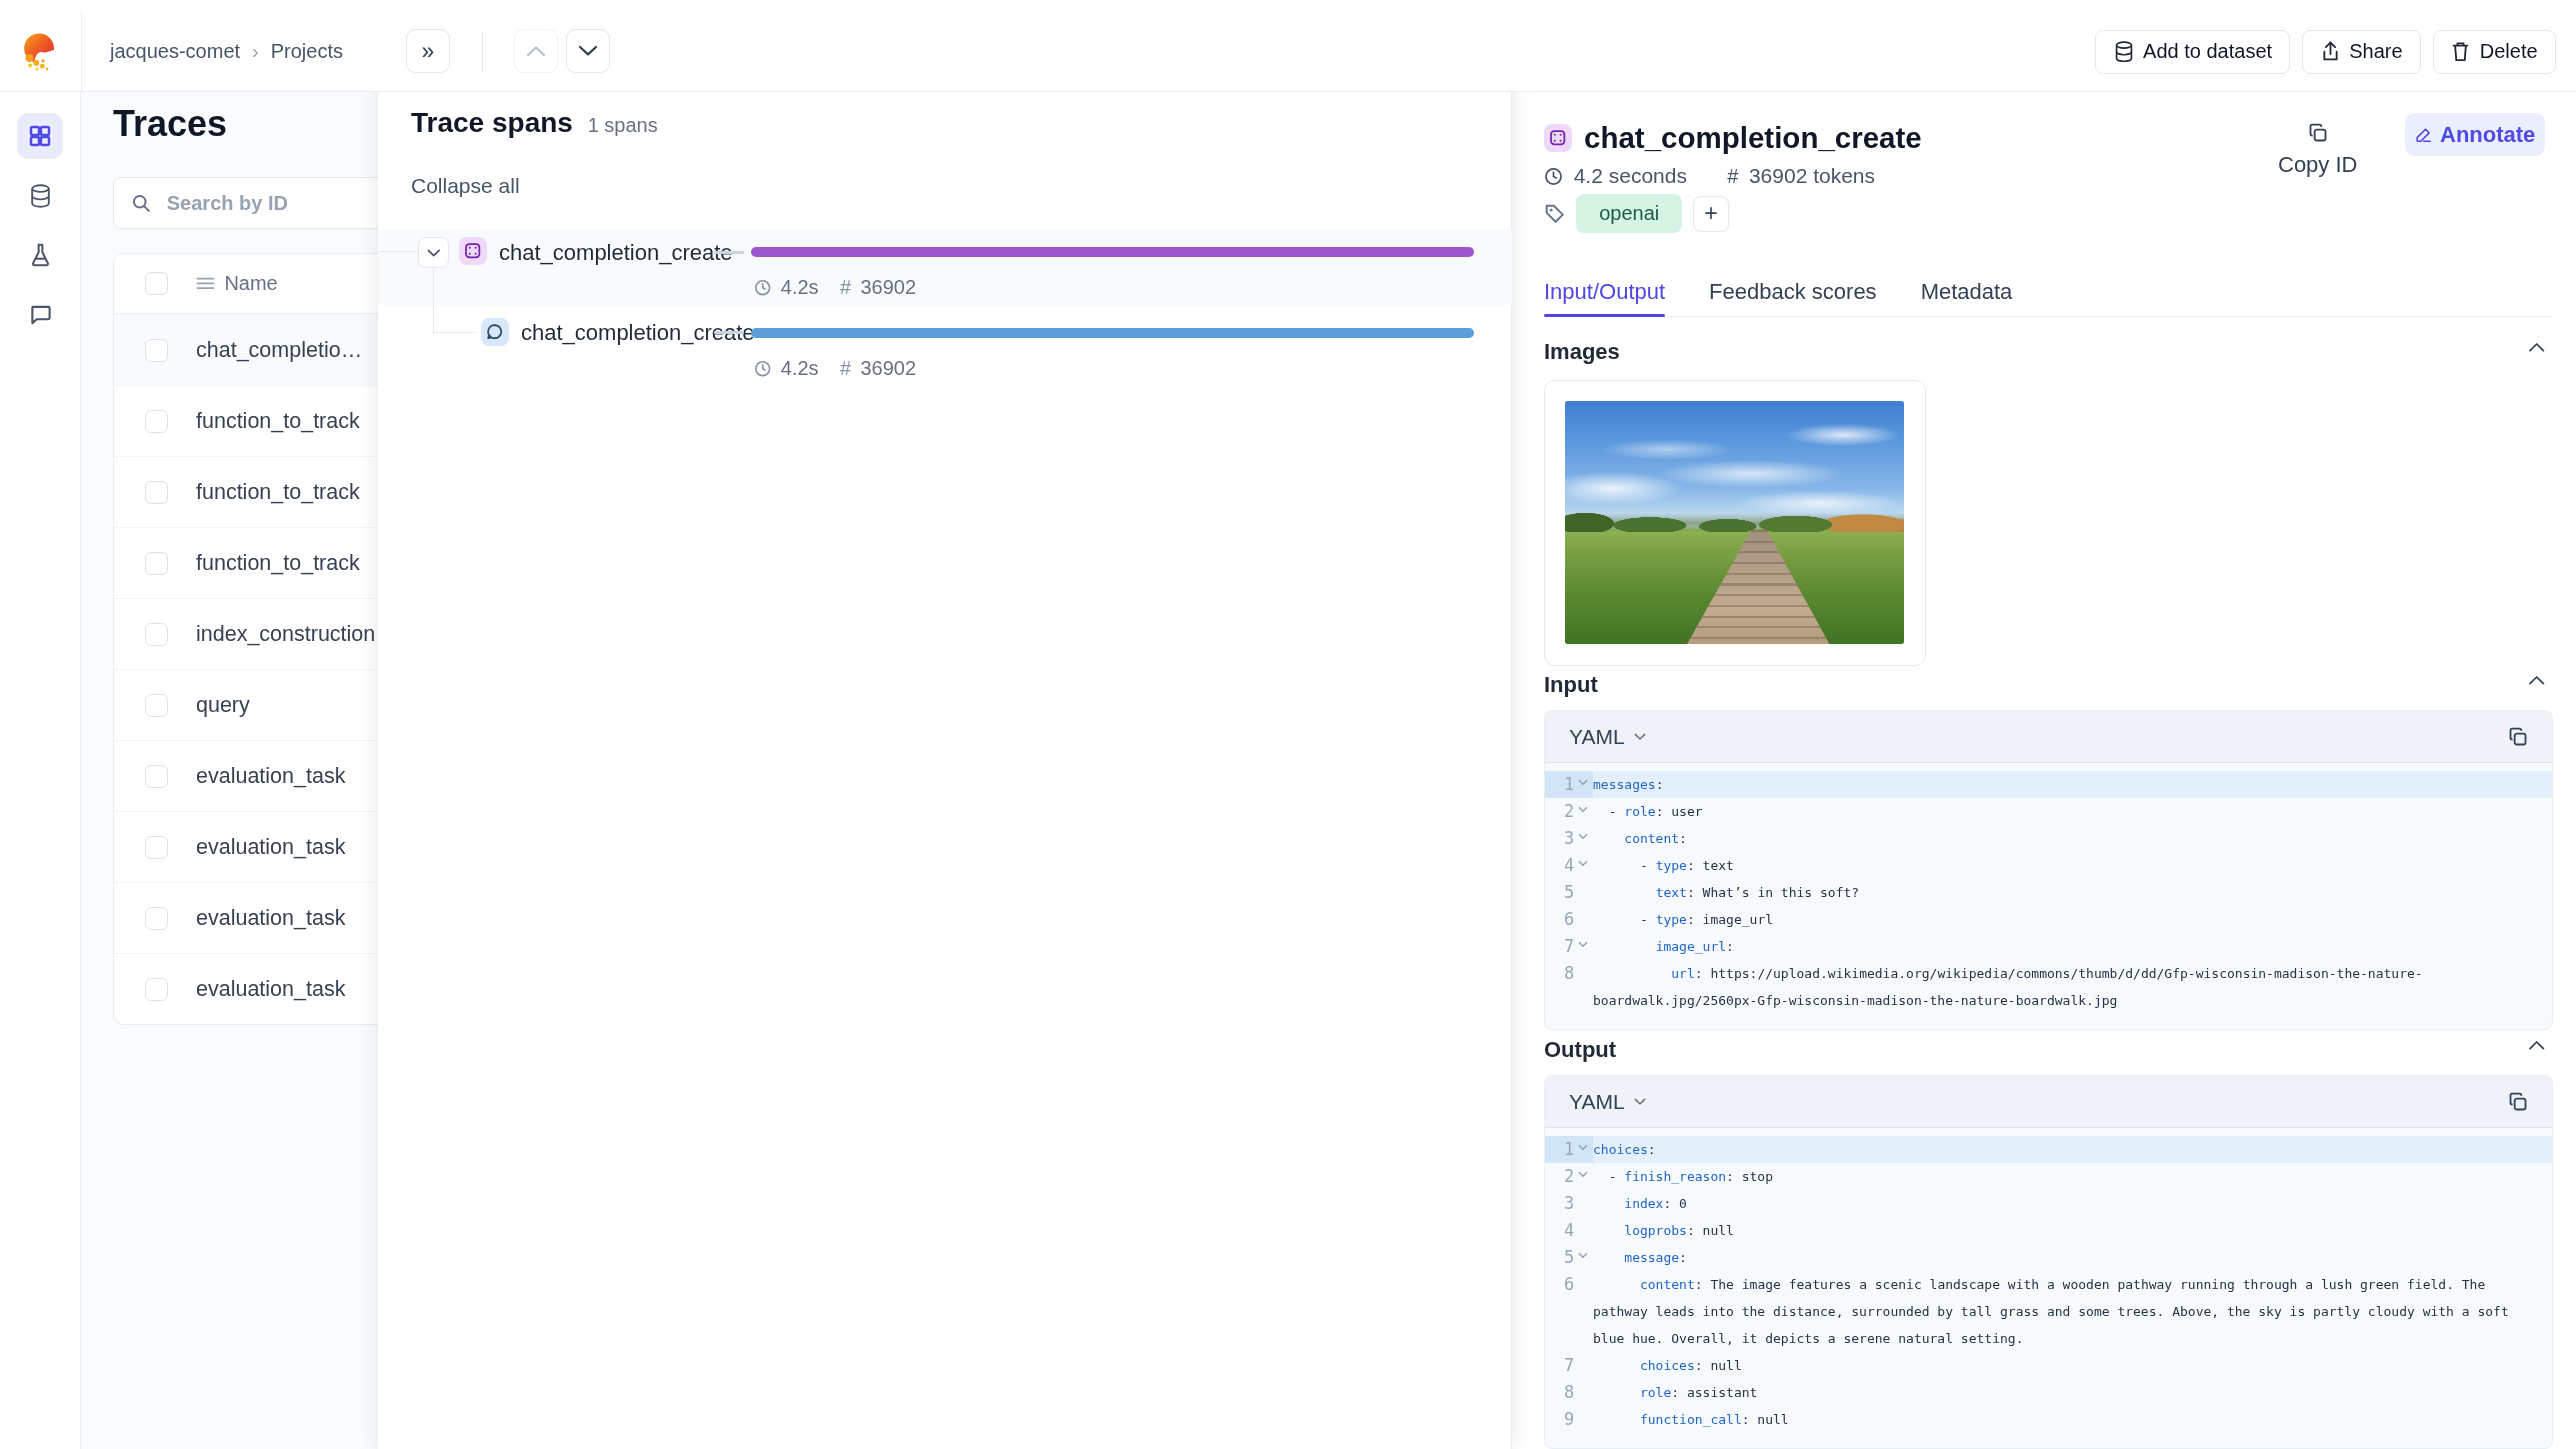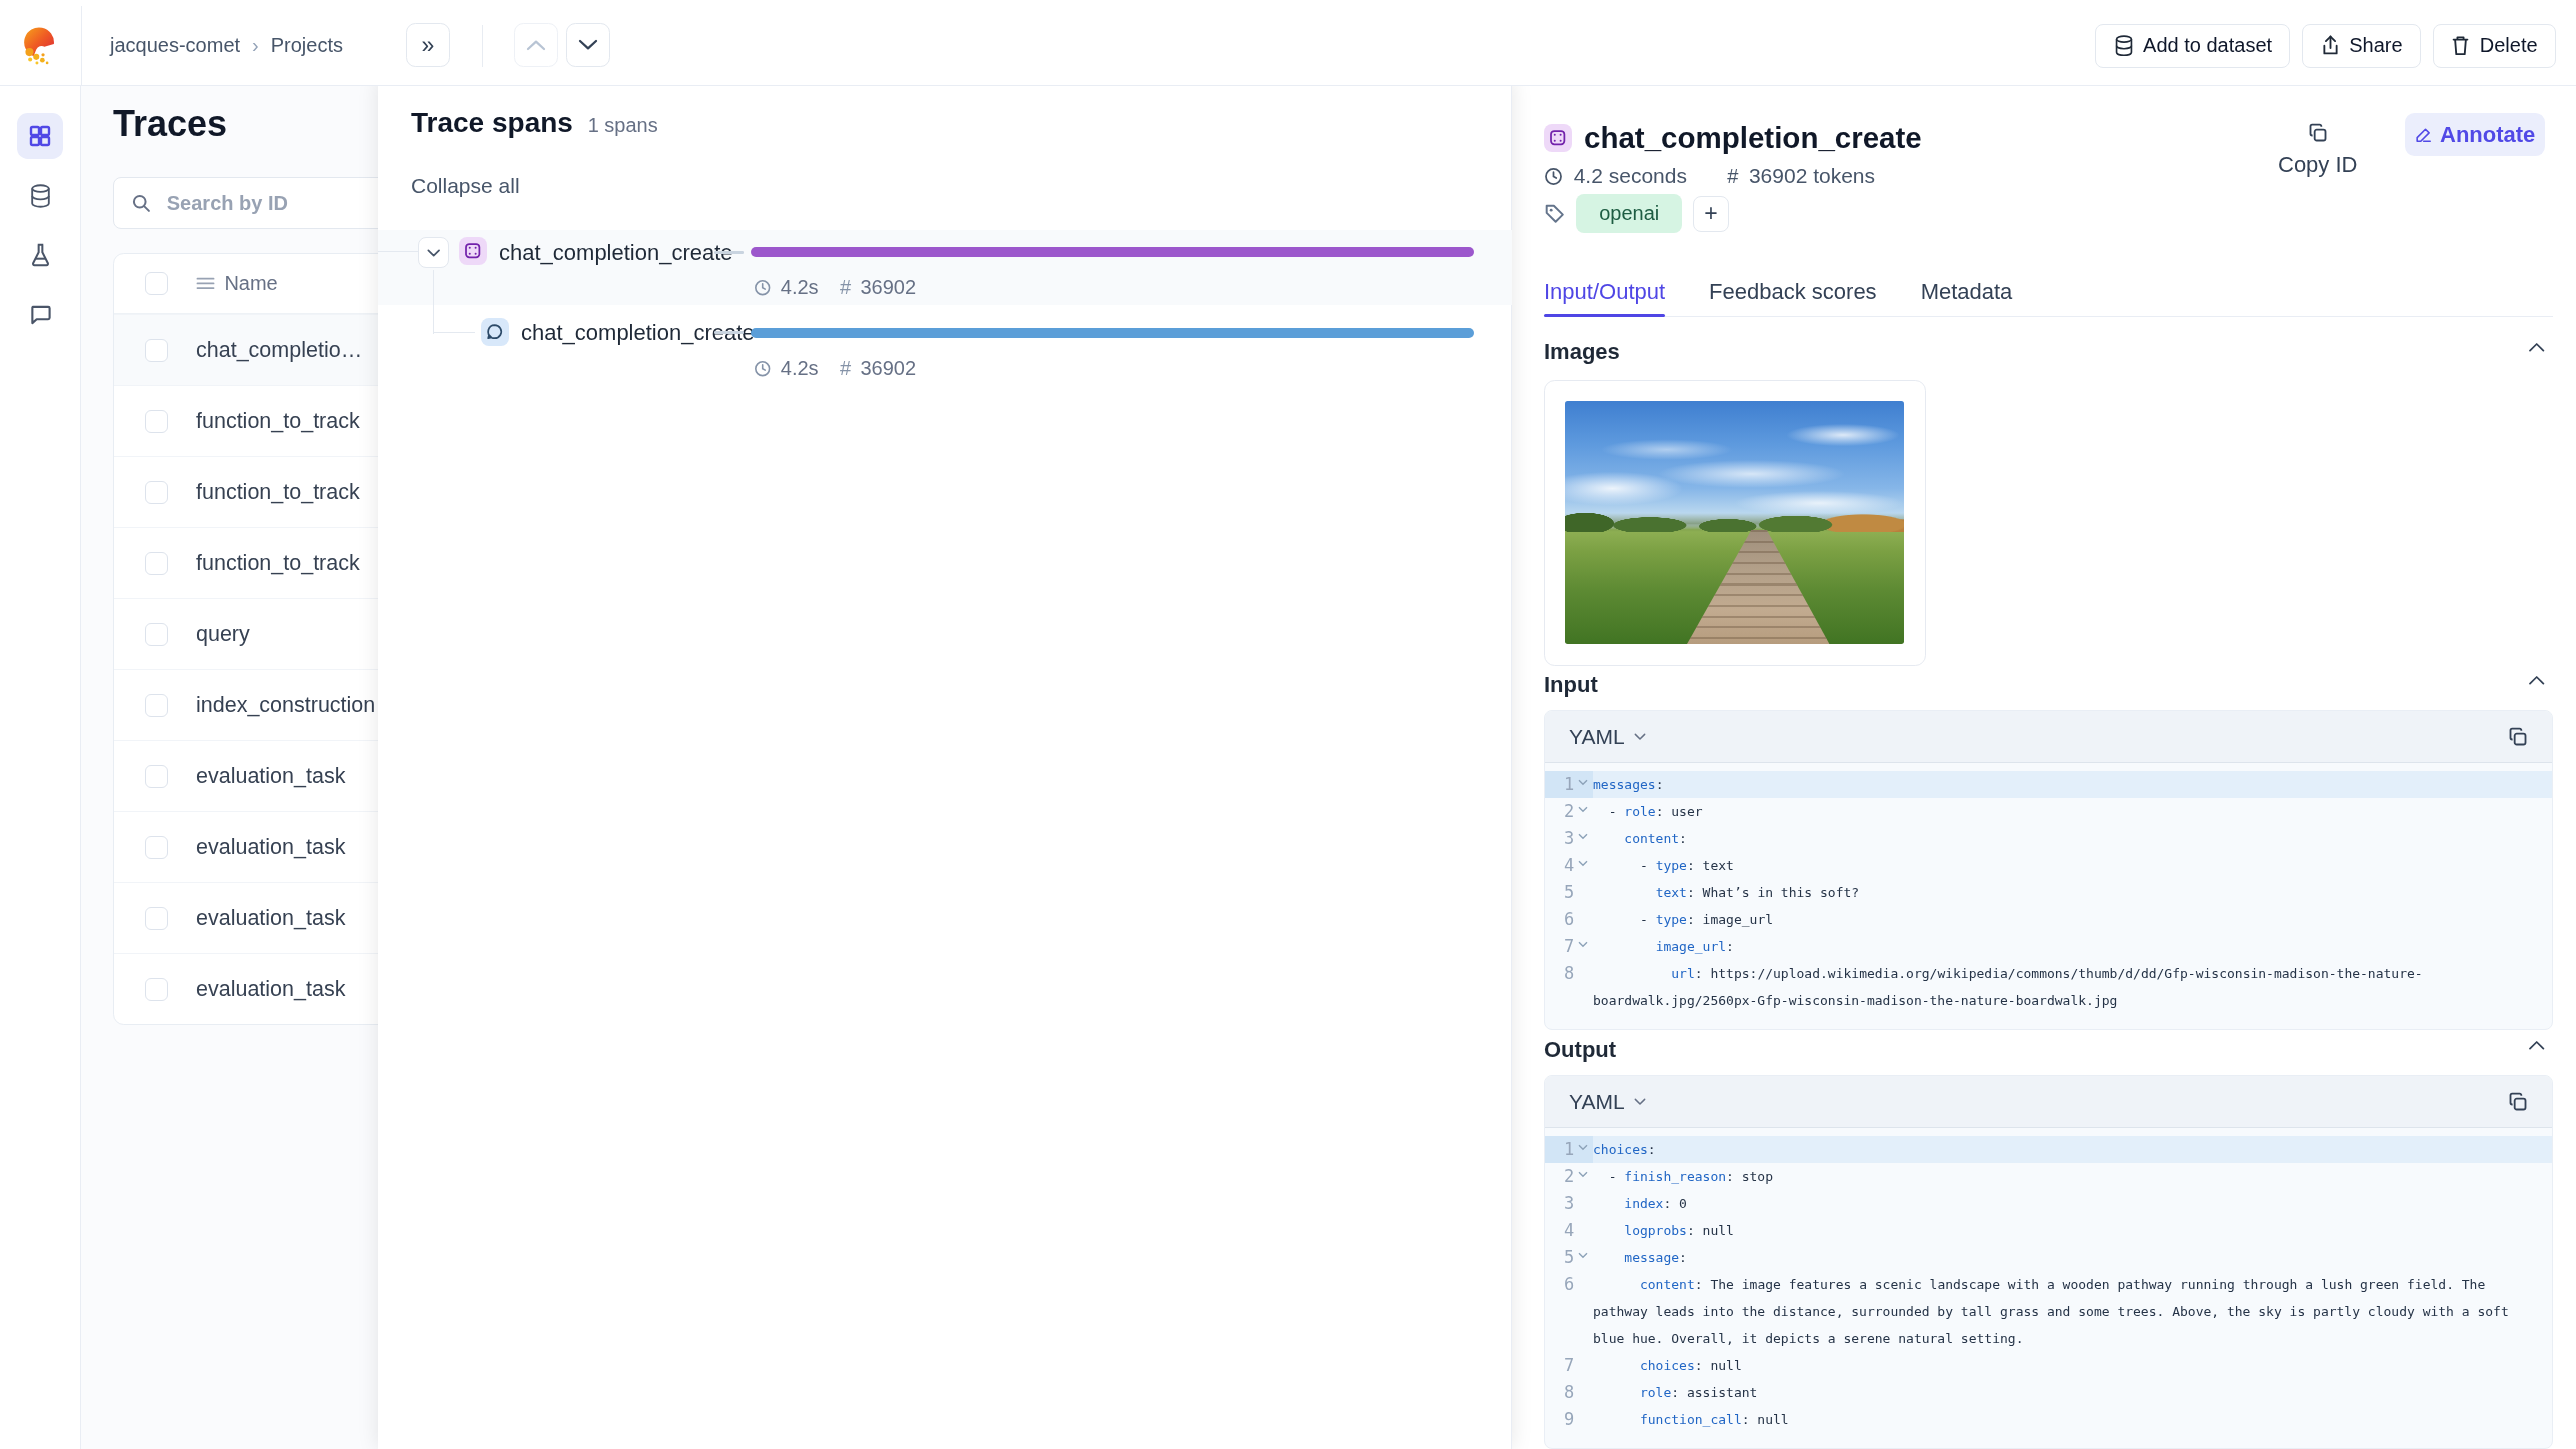--- a/index.html
+++ b/index.html
@@ -2,21 +2,21 @@
 <html style="font-size:10.7px"><head>
 <meta charset="utf-8">
 <style>
   html,body{margin:0;padding:0;}
   body{width:2576px;height:1449px;overflow:hidden;background:#fff;
        font-family:"Liberation Sans","DejaVu Sans",sans-serif;color:#1f2937;position:relative;}
   .abs{position:absolute;}
   svg{display:block;}
 
   
-  .topbar{position:absolute;left:0;top:6px;width:2576px;height:79px;background:#fff;
+  .topbar{position:absolute;left:0;top:12px;width:2576px;height:79px;background:#fff;
           border-bottom:1.3px solid #e9edf4;z-index:40;}
   .tb-divider{position:absolute;top:0;width:1.3px;height:79px;background:#e9edf4;}
   .crumbs{position:absolute;left:110px;top:0;height:79px;display:flex;align-items:center;gap:12px;
           font-size:20px;color:#475569;}
   .crumb-sep{color:#94a3b8;font-size:20px;}
   .sqbtn{position:absolute;top:17.4px;width:44px;height:44px;border-radius:9.4px;background:#fff;
          border:1.3px solid #e3e8ef;display:flex;align-items:center;justify-content:center;box-sizing:border-box;}
   .sqbtn.faded{border-color:#eef1f6;color:#b8c4d4;}
   .vsep{position:absolute;top:19px;width:1.3px;height:42px;background:#e8ecf2;}
   .tb-actions{position:absolute;right:20px;top:0;height:79px;display:flex;align-items:center;gap:12px;}
@@ -276,26 +276,26 @@
     <span class="tname">function_to_track</span>
   </div>
 
   <div class="trow">
     <span class="cb"></span>
     <span class="tname">function_to_track</span>
   </div>
 
   <div class="trow">
     <span class="cb"></span>
+    <span class="tname">index_construction</span>
+  </div>
+
+  <div class="trow">
+    <span class="cb"></span>
     <span class="tname">query</span>
-  </div>
-
-  <div class="trow">
-    <span class="cb"></span>
-    <span class="tname">index_construction</span>
   </div>
 
   <div class="trow">
     <span class="cb"></span>
     <span class="tname">evaluation_task</span>
   </div>
 
   <div class="trow">
     <span class="cb"></span>
     <span class="tname">evaluation_task</span>

